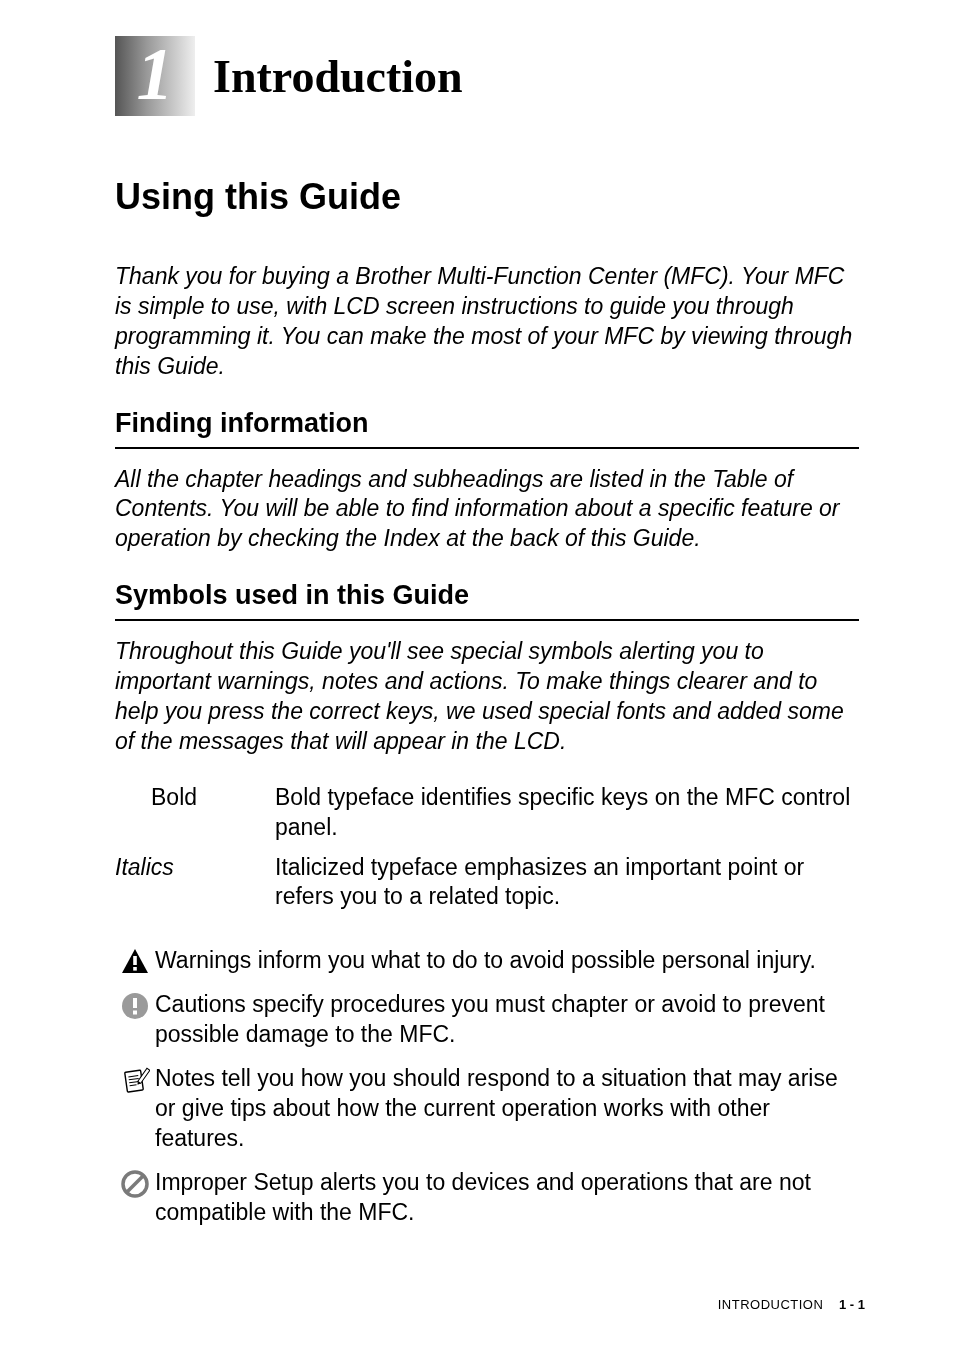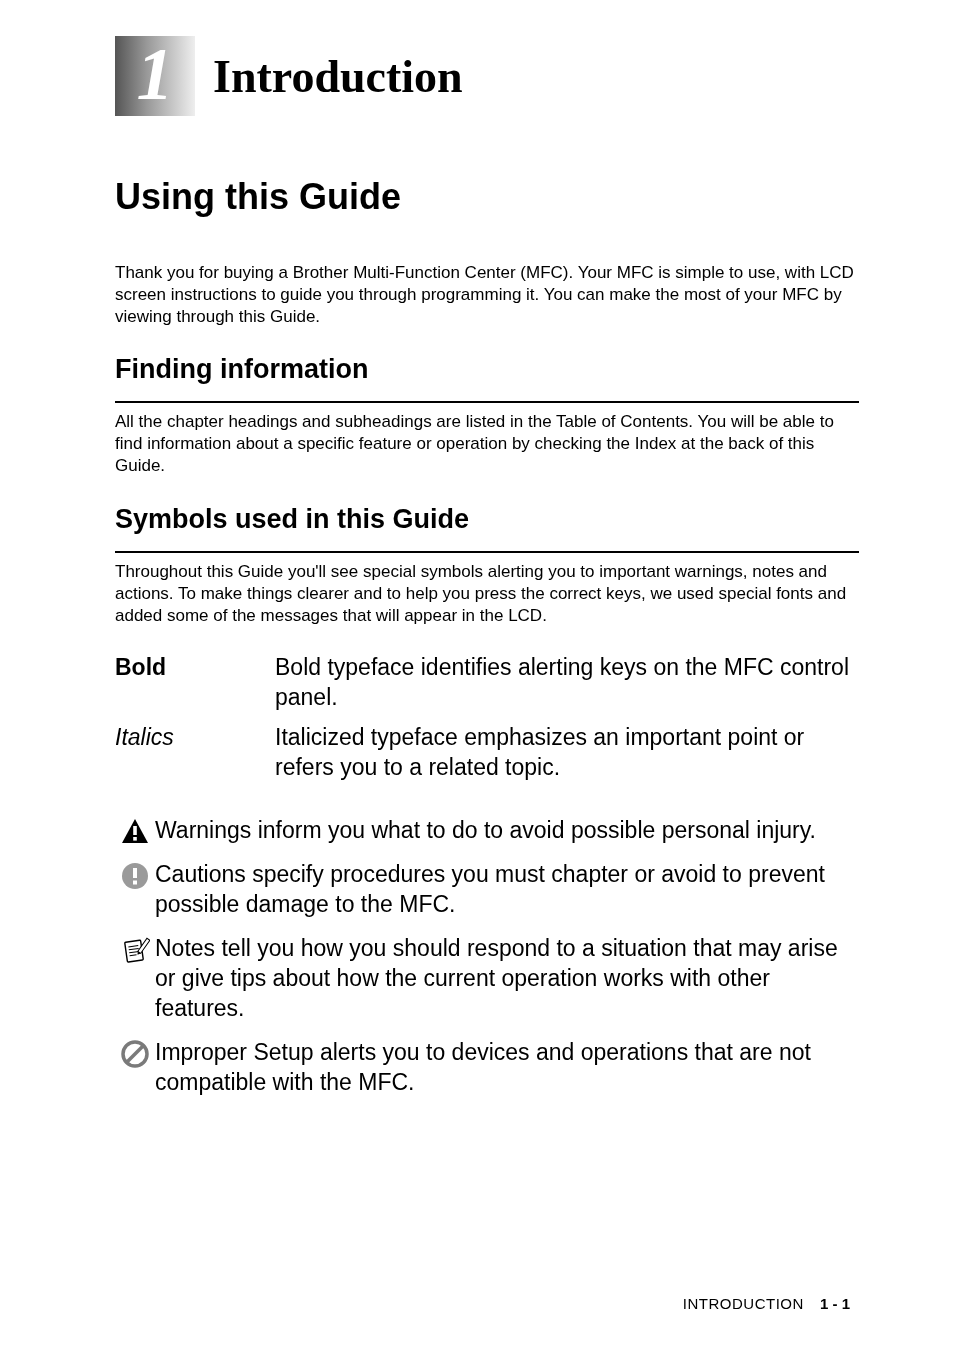--- a/index.html
+++ b/index.html
@@ -39,47 +39,48 @@
     font-family: "Times New Roman", Times, serif;
     font-weight: bold;
     font-size: 46px;
   }
   .h1 {
     font-weight: bold;
     font-size: 36px;
     margin-bottom: 44px;
   }
   .body-text {
-    font-size: 17px;
+    font-size: 23px;
     line-height: 1.3;
     margin-bottom: 26px;
+    font-style: italic;
   }
   .h2 {
     font-weight: bold;
     font-size: 27px;
-    padding-bottom: 16px;
+    padding-bottom: 8px;
     border-bottom: 2px solid #000;
-    margin-bottom: 8px;
+    margin-bottom: 16px;
   }
   .def-table {
     width: 100%;
     border-collapse: collapse;
     margin-bottom: 24px;
   }
   .def-table td {
     vertical-align: top;
     font-size: 23px;
     line-height: 1.3;
     padding-bottom: 10px;
   }
   .def-term {
     width: 160px;
     padding-right: 10px;
   }
-  .bold { font-weight: bold; }
+  .bold { font-weight: normal; margin-left: 36px; }
   .italic { font-style: italic; }
   .mono { font-family: "Courier New", Courier, monospace; font-style: italic; font-size: 21px;}
   .icon-row {
     display: flex;
     align-items: flex-start;
     margin-bottom: 14px;
   }
   .icon-cell {
     width: 40px;
     flex: 0 0 40px;
@@ -88,22 +89,22 @@
     padding-top: 2px;
   }
   .icon-text {
     flex: 1;
     font-size: 23px;
     line-height: 1.3;
   }
   .footer {
     position: absolute;
     bottom: 40px;
-    right: 104px;
-    font-size: 15px;
+    right: 89px;
+    font-size: 13px;
   }
   .footer-label { letter-spacing: 0.5px; }
   .footer-page { font-weight: bold; margin-left: 12px; }
   svg { display: block; }
 </style>
 </head>
 <body>
 
 <div class="chapter-header">
   <div class="chapter-badge">
@@ -118,21 +119,21 @@
 <div class="h2">Finding information</div>
 <div class="body-text">All the chapter headings and subheadings are listed in the Table of Contents. You will be able to find information about a specific feature or operation by checking the Index at the back of this Guide.</div>
 
 <div class="h2">Symbols used in this Guide</div>
 <div class="body-text">Throughout this Guide you'll see special symbols alerting you to important warnings, notes and actions. To make things clearer and to help you press the correct keys, we used special fonts and added some of the messages that will appear in the LCD.</div>
 
 <table class="def-table">
   <tbody>
       <tr>
     <td class="def-term"><span class="bold">Bold</span></td>
-    <td>Bold typeface identifies alerting keys on the MFC control panel.</td>
+    <td>Bold typeface identifies specific keys on the MFC control panel.</td>
   </tr>
   <tr>
     <td class="def-term"><span class="italic">Italics</span></td>
     <td>Italicized typeface emphasizes an important point or refers you to a related topic.</td>
   </tr>
 </tbody>
   </table>
 
 <div class="icon-row">
   <div class="icon-cell">

